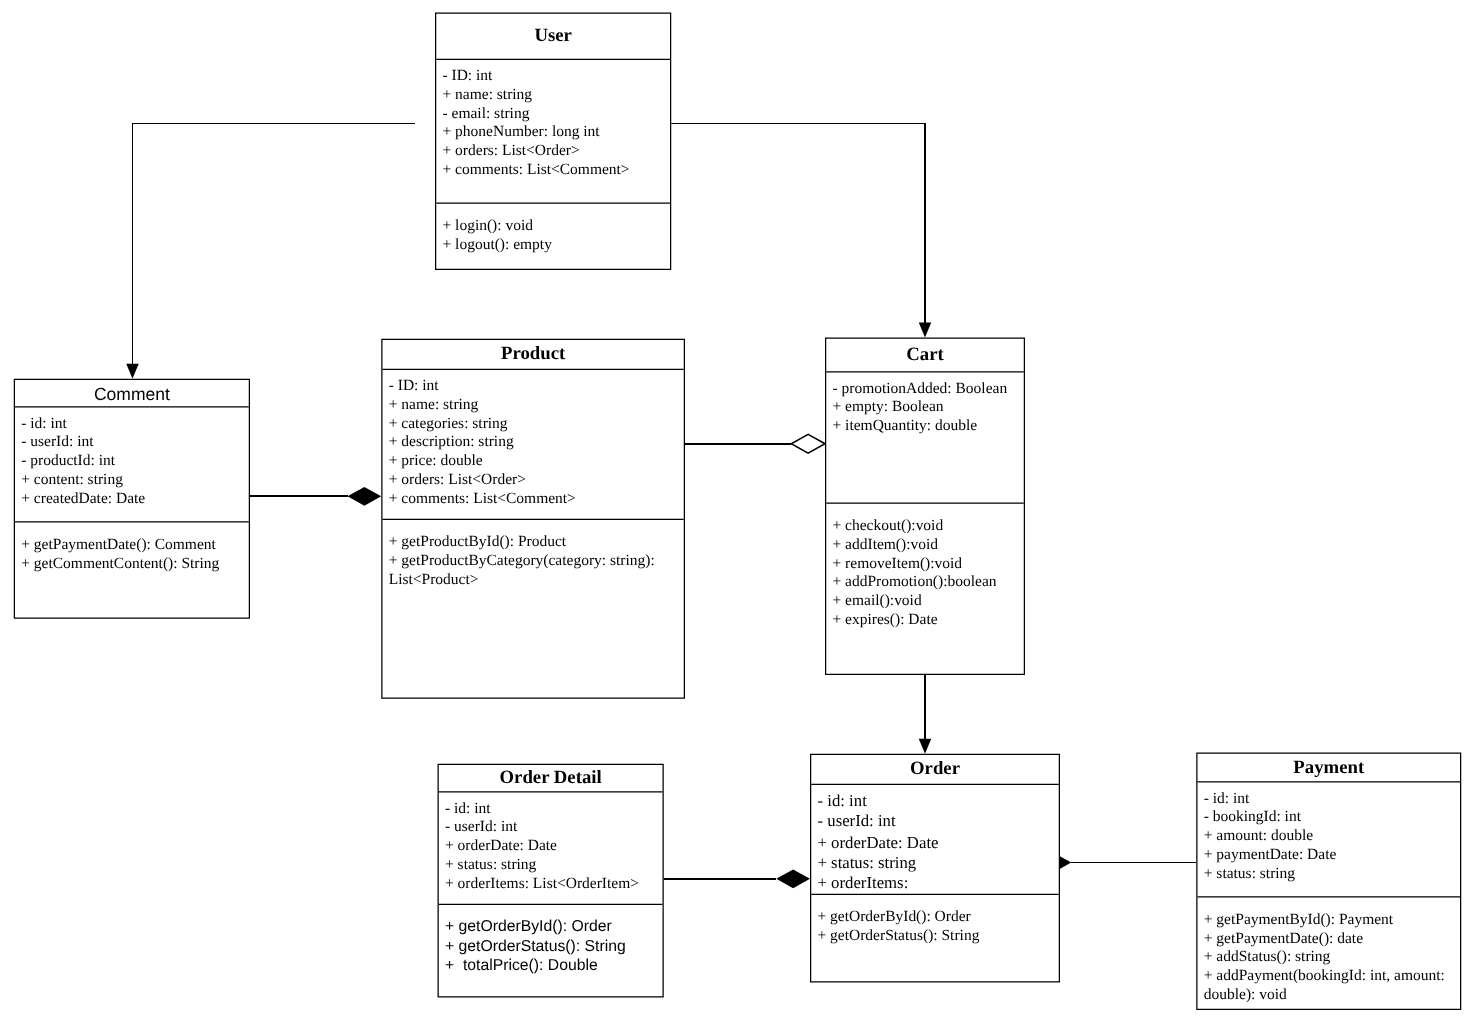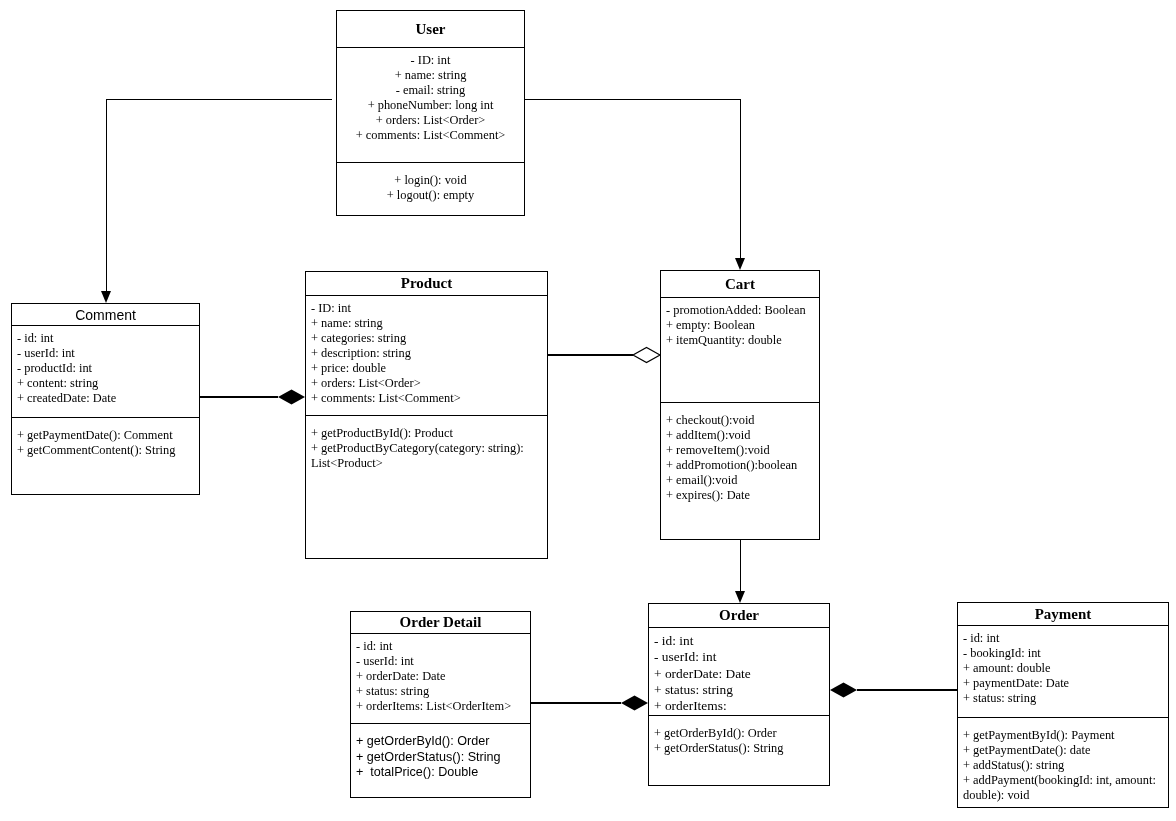--- a/index.html
+++ b/index.html
@@ -11,33 +11,33 @@
        display:flex;flex-direction:column;}
   .uml .t{border-bottom:1px solid #000;display:flex;align-items:center;justify-content:center;
           font-weight:bold;font-size:15px;flex:0 0 auto;box-sizing:border-box;}
   .uml .a{border-bottom:1px solid #000;padding:5px 5px 0 5px;flex:0 0 auto;box-sizing:border-box;overflow:hidden;}
   .uml .m{padding:10px 5px 0 5px;flex:1 1 auto;box-sizing:border-box;overflow:hidden;}
   .line{white-space:pre-wrap;font-size:12.4px;line-height:15px;}
 
   .sans{font-family:"Liberation Sans","DejaVu Sans",sans-serif;}
 
   
-  #c-user{left:336px;top:10px;width:189px;height:206px;text-align:center;}
+  #c-user{left:348px;top:10px;width:189px;height:206px;}
   #c-user .t{height:37px;}   #c-user .a{height:115px;}
   #c-comment{left:11px;top:303px;width:189px;height:192px;}
   #c-comment .t{height:22px;font-weight:normal;font-size:14px;}
   #c-comment .a{height:92px;}
   #c-product{left:305px;top:271px;width:243px;height:288px;}
   #c-product .t{height:24px;} #c-product .a{height:120px;}
   #c-cart{left:660px;top:270px;width:160px;height:270px;}
   #c-cart .t{height:27px;}    #c-cart .a{height:105px;}
   #c-odetail{left:330px;top:611px;width:181px;height:187px;margin-left:20px;}
   #c-odetail .t{height:22px;} #c-odetail .a{height:90px;}
   #c-odetail .m .line{font-size:12.6px;line-height:15.5px;}
-  #c-order{left:648px;top:603px;width:182px;height:183px;justify-content:center;}
+  #c-order{left:648px;top:603px;width:200px;height:183px;justify-content:center;}
   #c-order .t{height:24px;}   #c-order .a{height:88px;}
   #c-order .a .line{font-size:13.4px;line-height:16.3px;}
   #c-payment{left:957px;top:602px;width:212px;height:206px;}
   #c-payment .t{height:23px;} #c-payment .a{height:92px;}
 </style>
 </head>
 <body>
 
 <div id="canvas">
 

